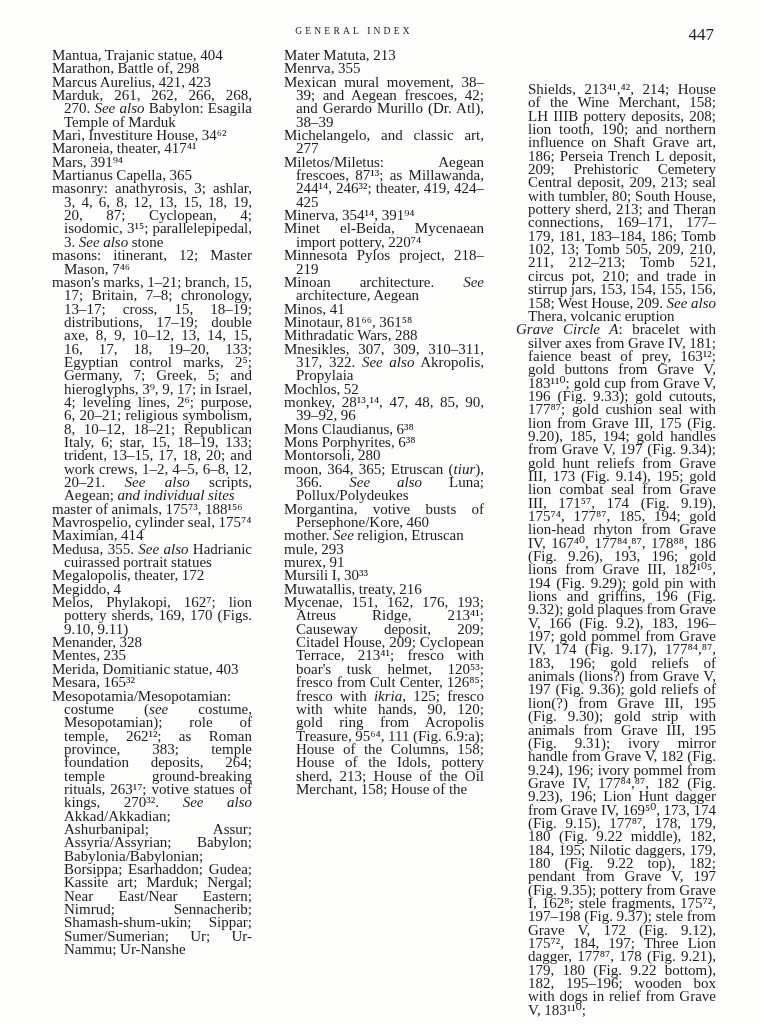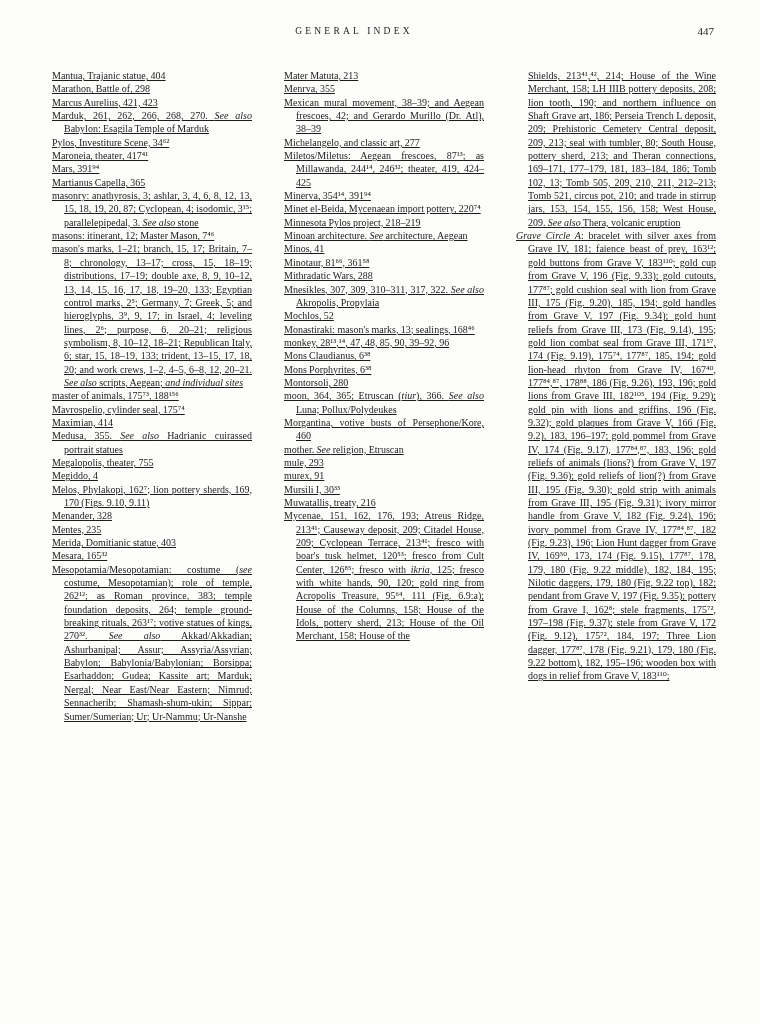--- a/index.html
+++ b/index.html
@@ -15,89 +15,89 @@
     background: #fdfdfc;
     color: #1c1c1c;
     box-sizing: border-box;
     padding: 26px 44px 0 52px;
     overflow: hidden;
     font-family: "Liberation Serif", "DejaVu Serif", serif;
   }
   .header {
     position: relative;
     height: 15px;
-    margin-bottom: 28px;
+    margin-bottom: 8px;
   }
   .running-head {
     position: absolute;
     left: 0;
     right: 60px;
     text-align: center;
     font-size: 9.5px;
     letter-spacing: 3.2px;
     color: #222;
   }
   .page-number {
     position: absolute;
     right: 2px;
     top: -1px;
-    font-size: 11px;
+    font-size: 17px;
     color: #222;
   }
   .columns {
     display: flex;
     gap: 32px;
   }
   .column {
     width: 200px;
     flex: 0 0 200px;
-    font-size: 10px;
+    font-size: 15px;
     line-height: 13.35px;
     text-align: justify;
-    text-decoration: underline;
   }
   .entry {
     margin: 0;
     text-indent: -12px;
     padding-left: 12px;
     word-spacing: -0.2px;
   }
   .entry.cont {
     text-indent: 0;
+    margin-top: 34px;
   }
   .entry i {
     font-style: italic;
   }
 </style>
 </head>
 <body>
 
 <div class="page">
   <div class="header">
     <div class="running-head">GENERAL INDEX</div>
     <div class="page-number">447</div>
   </div>
   <div class="columns">
     <div class="column">
         <p class="entry">Mantua, Trajanic statue, 404</p>
         <p class="entry">Marathon, Battle of, 298</p>
         <p class="entry">Marcus Aurelius, 421, 423</p>
         <p class="entry">Marduk, 261, 262, 266, 268, 270. <i>See also</i> Babylon: Esagila Temple of Marduk</p>
-        <p class="entry">Pylos, Investiture Scene, 34⁶²</p>
+        <p class="entry">Mari, Investiture House, 34⁶²</p>
         <p class="entry">Maroneia, theater, 417⁴¹</p>
         <p class="entry">Mars, 391⁹⁴</p>
         <p class="entry">Martianus Capella, 365</p>
         <p class="entry">masonry: anathyrosis, 3; ashlar, 3, 4, 6, 8, 12, 13, 15, 18, 19, 20, 87; Cyclopean, 4; isodomic, 3¹⁵; parallelepipedal, 3. <i>See also</i> stone</p>
         <p class="entry">masons: itinerant, 12; Master Mason, 7⁴⁶</p>
         <p class="entry">mason's marks, 1–21; branch, 15, 17; Britain, 7–8; chronology, 13–17; cross, 15, 18–19; distributions, 17–19; double axe, 8, 9, 10–12, 13, 14, 15, 16, 17, 18, 19–20, 133; Egyptian control marks, 2⁵; Germany, 7; Greek, 5; and hieroglyphs, 3⁹, 9, 17; in Israel, 4; leveling lines, 2⁶; purpose, 6, 20–21; religious symbolism, 8, 10–12, 18–21; Republican Italy, 6; star, 15, 18–19, 133; trident, 13–15, 17, 18, 20; and work crews, 1–2, 4–5, 6–8, 12, 20–21. <i>See also</i> scripts, Aegean; <i>and individual sites</i></p>
         <p class="entry">master of animals, 175⁷³, 188¹⁵⁶</p>
         <p class="entry">Mavrospelio, cylinder seal, 175⁷⁴</p>
         <p class="entry">Maximian, 414</p>
         <p class="entry">Medusa, 355. <i>See also</i> Hadrianic cuirassed portrait statues</p>
-        <p class="entry">Megalopolis, theater, 755</p>
+        <p class="entry">Megalopolis, theater, 172</p>
         <p class="entry">Megiddo, 4</p>
         <p class="entry">Melos, Phylakopi, 162⁷; lion pottery sherds, 169, 170 (Figs. 9.10, 9.11)</p>
         <p class="entry">Menander, 328</p>
         <p class="entry">Mentes, 235</p>
         <p class="entry">Merida, Domitianic statue, 403</p>
         <p class="entry">Mesara, 165³²</p>
         <p class="entry">Mesopotamia/Mesopotamian: costume (<i>see</i> costume, Mesopotamian); role of temple, 262¹²; as Roman province, 383; temple foundation deposits, 264; temple ground-breaking rituals, 263¹⁷; votive statues of kings, 270³². <i>See also</i> Akkad/Akkadian; Ashurbanipal; Assur; Assyria/Assyrian; Babylon; Babylonia/Babylonian; Borsippa; Esarhaddon; Gudea; Kassite art; Marduk; Nergal; Near East/Near Eastern; Nimrud; Sennacherib; Shamash-shum-ukin; Sippar; Sumer/Sumerian; Ur; Ur-Nammu; Ur-Nanshe</p>
       </div>
     <div class="column">
         <p class="entry">Mater Matuta, 213</p>
@@ -107,21 +107,20 @@
         <p class="entry">Miletos/Miletus: Aegean frescoes, 87¹³; as Millawanda, 244¹⁴, 246³²; theater, 419, 424–425</p>
         <p class="entry">Minerva, 354¹⁴, 391⁹⁴</p>
         <p class="entry">Minet el-Beida, Mycenaean import pottery, 220⁷⁴</p>
         <p class="entry">Minnesota Pylos project, 218–219</p>
         <p class="entry">Minoan architecture. <i>See</i> architecture, Aegean</p>
         <p class="entry">Minos, 41</p>
         <p class="entry">Minotaur, 81⁶⁶, 361⁵⁸</p>
         <p class="entry">Mithradatic Wars, 288</p>
         <p class="entry">Mnesikles, 307, 309, 310–311, 317, 322. <i>See also</i> Akropolis, Propylaia</p>
         <p class="entry">Mochlos, 52</p>
-        <p class="entry">Monastiraki: mason's marks, 13; sealings, 168⁴⁶</p>
         <p class="entry">monkey, 28¹³,¹⁴, 47, 48, 85, 90, 39–92, 96</p>
         <p class="entry">Mons Claudianus, 6³⁸</p>
         <p class="entry">Mons Porphyrites, 6³⁸</p>
         <p class="entry">Montorsoli, 280</p>
         <p class="entry">moon, 364, 365; Etruscan (<i>tiur</i>), 366. <i>See also</i> Luna; Pollux/Polydeukes</p>
         <p class="entry">Morgantina, votive busts of Persephone/Kore, 460</p>
         <p class="entry">mother. <i>See</i> religion, Etruscan</p>
         <p class="entry">mule, 293</p>
         <p class="entry">murex, 91</p>
         <p class="entry">Mursili I, 30³³</p>

